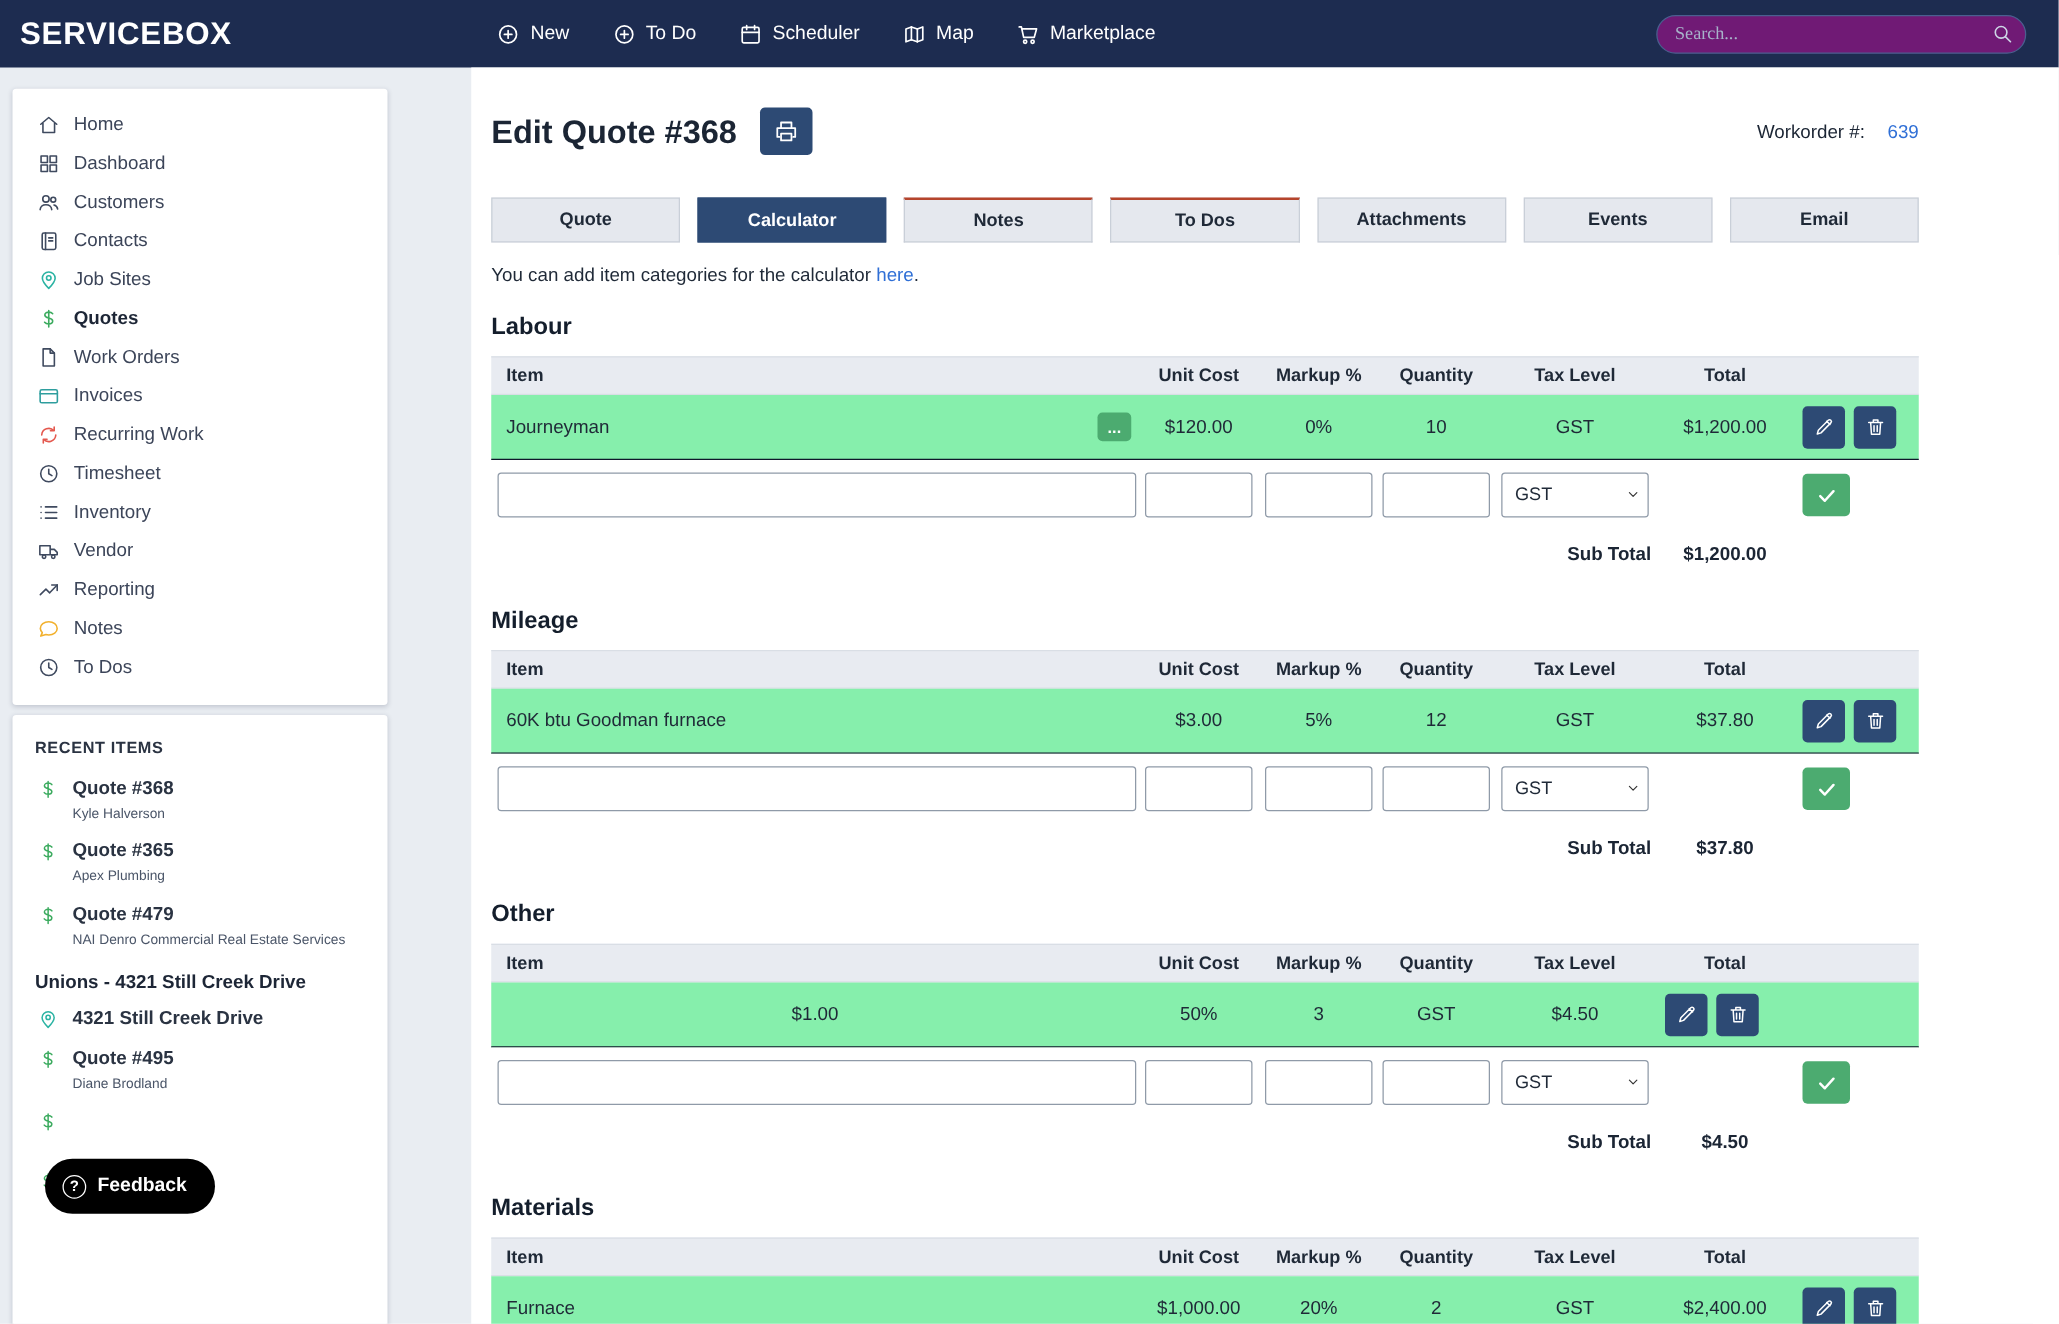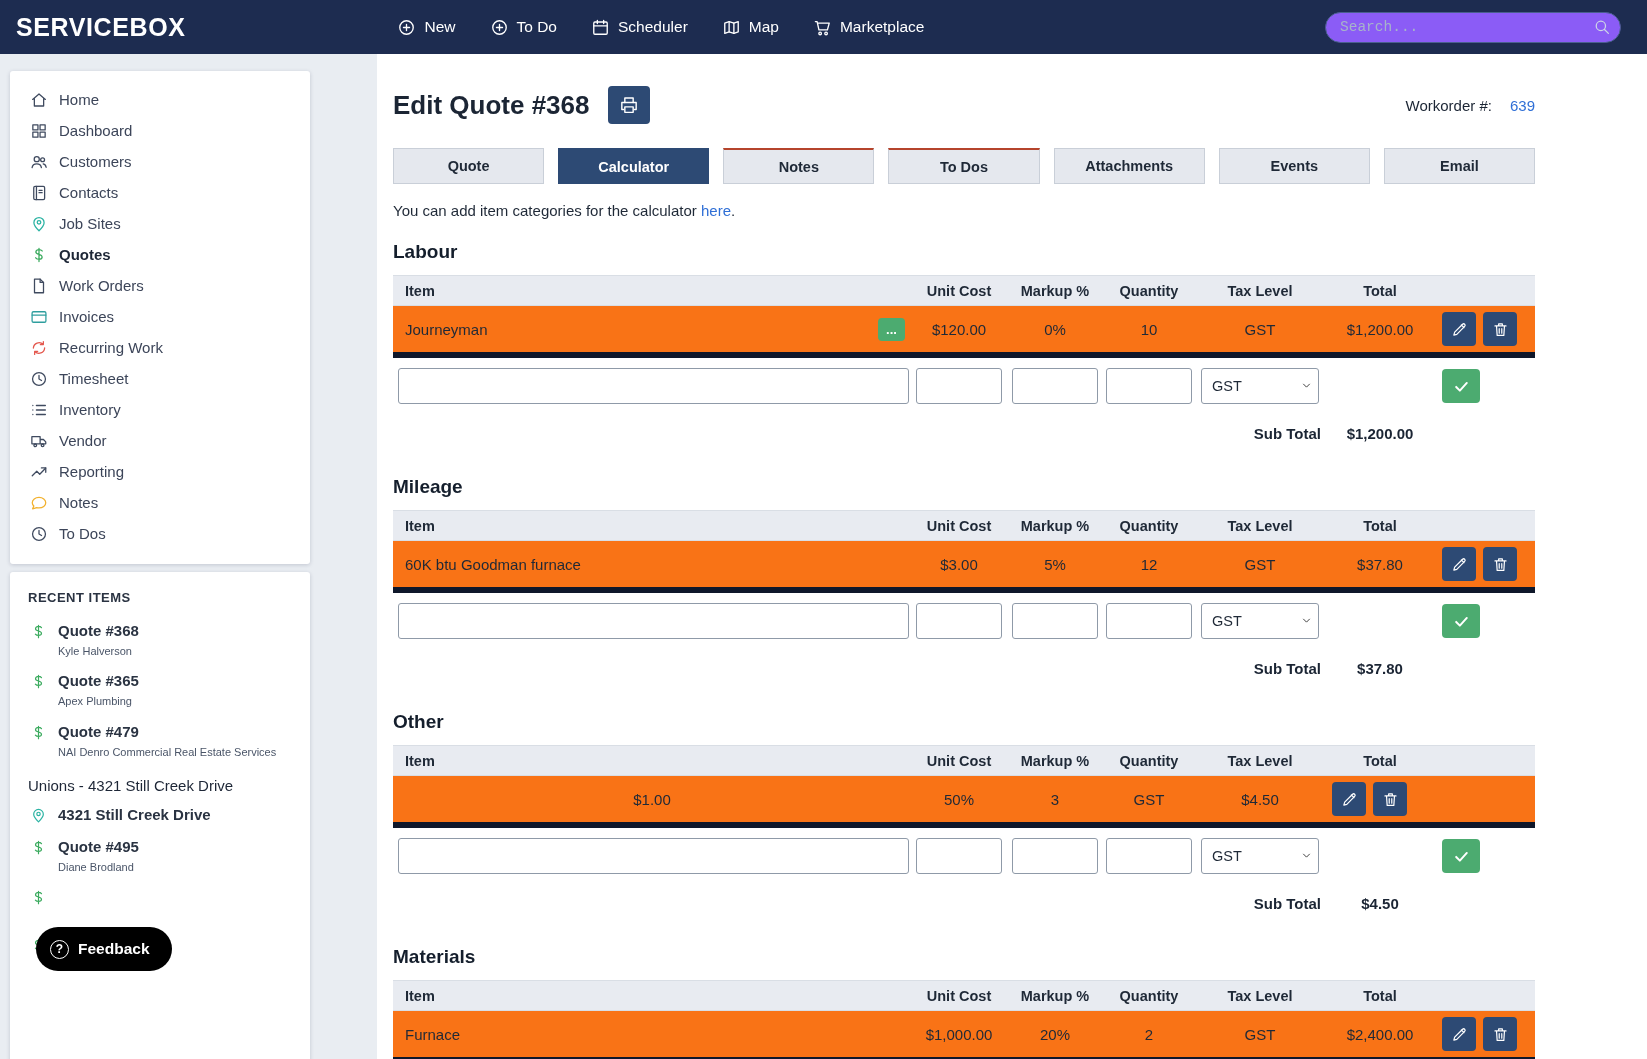--- a/index.html
+++ b/index.html
@@ -6,69 +6,69 @@
   html,body{width:1647px;height:1059px;overflow:hidden}
   body{font-family:"Liberation Sans",sans-serif;background:#e9edf2;color:#1f2937;position:relative}
 
   
   .navbar{height:54px;background:var(--navy,#1d2c50);display:flex;align-items:center;padding:0 16px}
   .logo{color:#fff;font-weight:bold;font-size:25px;letter-spacing:.6px;cursor:pointer;white-space:nowrap}
   .nav-items{display:flex;align-items:center;gap:34px;margin-left:212px}
   .nav-item{display:flex;align-items:center;gap:8px;color:#fff;font-size:15.5px;cursor:pointer;white-space:nowrap}
   .nav-item .icw{width:19px;height:19px}
   .search-wrap{margin-left:auto;margin-right:10px;position:relative;width:296px}
-  .search-wrap input{width:100%;height:31px;border-radius:16px;border:1px solid #4a5f8f;background:#8b5cf6;color:#e8edf6;font-size:14.5px;padding:0 36px 0 14px;font-family:Liberation Mono, monospace;outline:none}
+  .search-wrap input{width:100%;height:31px;border-radius:16px;border:1px solid #4a5f8f;background:#701a75;color:#e8edf6;font-size:14.5px;padding:0 36px 0 14px;font-family:Liberation Serif, serif;outline:none}
   .search-wrap input::placeholder{color:#a7b3ca}
   .search-ic{position:absolute;right:10px;top:6px;width:18px;height:18px;color:#cdd6e6;cursor:pointer}
 
   
   .layout{display:flex;align-items:flex-start}
   .sidebar{width:300px;margin:17px 0 0 10px;flex:none}
   .card{background:#fff;border-radius:3px;box-shadow:0 1px 4px rgba(20,30,60,.18)}
   .menu-card{padding:13px 0 15px}
   .side-item{display:flex;align-items:center;gap:11px;padding:6.5px 20px;font-size:15px;color:#3c4559;cursor:pointer}
   .side-item .icw{width:18px;height:18px;flex:none}
   .side-item.active .side-label{font-weight:bold;color:#1d2636}
   .icw{display:inline-flex}
   .icw svg{width:100%;height:100%}
 
   .recent-card{margin-top:8px;padding:14px 0 30px;min-height:510px}
   .recent-title{font-size:13px;font-weight:bold;letter-spacing:.5px;color:#2a3342;padding:4px 18px 10px}
   .recent-item{display:flex;gap:11px;padding:7px 18px 7px 20px;align-items:flex-start;cursor:pointer}
   .recent-item .icw{width:17px;height:17px;margin-top:1px;flex:none}
   .recent-item .title{font-weight:bold;font-size:15px;color:#2a3342}
   .recent-item .sub{font-size:11px;color:#4a5568;margin-top:5px;line-height:1.3}
-  .recent-group{font-weight:normal;font-size:15px;color:#1d2636;padding:11px 18px 5px;cursor:pointer}
+  .recent-group{font-weight:bold;font-size:15px;color:#1d2636;padding:11px 18px 5px;cursor:pointer}
   .recent-item.ghost{height:48px}
 
   
   .main{flex:1;margin-left:67px;background:#fff;min-height:1005px;padding:32px 112px 40px 16px}
   .title-row{display:flex;align-items:center}
   .title-row h1{font-size:26px;font-weight:bold;color:#1b2534}
   .print-btn{margin-left:18px;width:42px;height:38px;background:var(--primary,#2d4a74);border:none;border-radius:4px;color:#fff;display:inline-flex;align-items:center;justify-content:center;cursor:pointer}
   .print-btn svg{width:20px;height:20px}
   .workorder{margin-left:auto;display:flex;align-items:flex-end;gap:18px;font-size:15px;color:#1b2534}
   .workorder a{color:var(--link,#2f6fd6);text-decoration:none;cursor:pointer}
 
-  .tabs{display:flex;gap:14px;margin-top:24px}
+  .tabs{display:flex;gap:14px;margin-top:34px}
   .tab{flex:1;height:36px;display:flex;align-items:center;justify-content:center;font-size:14.5px;font-weight:bold;background:#e5e8ee;border:1px solid #c9cfd8;color:#1f2937;cursor:pointer}
   .tab.accent{border-top:2px solid var(--accent,#b5442c)}
   .tab.active{background:var(--primary,#2d4a74);color:#fff;border-color:var(--primary,#2d4a74)}
 
   .hint{margin:18px 0 6px;font-size:15px;color:#1f2937}
   .hint a{color:var(--link,#2f6fd6);text-decoration:none;cursor:pointer}
 
   
   .sec-title{font-size:19px;font-weight:bold;color:#141e2c;margin:22px 0 12px}
   .t-row{display:grid;grid-template-columns:minmax(0,1fr) 96px 96px 92px 130px 110px 100px;align-items:center}
   .t-head{background:#e8ebf1;height:31px;font-weight:bold;font-size:14.5px;border-top:1px solid #d9dee5;border-bottom:1px solid #d9dee5}
   .c-head{text-align:center}
   .c-item{padding-left:12px;display:flex;align-items:center;justify-content:space-between;padding-right:6px;min-width:0}
   .t-head .c-item{font-weight:bold}
-  .t-data{background:#f97316;min-height:52px;font-size:15px;border-bottom:6px solid #0f172a}
+  .t-data{background:#86efac;min-height:52px;font-size:15px;border-bottom:1px solid #0f172a}
   .c-num{text-align:center;font-size:15px}
   .c-actions{display:flex;gap:7px;justify-content:flex-start;padding-left:7px}
   .icon-btn{width:34px;height:34px;border:none;border-radius:4px;background:var(--primary,#2d4a74);color:#fff;display:inline-flex;align-items:center;justify-content:center;cursor:pointer;flex:none}
   .icon-btn svg{width:17px;height:17px}
   .btn-green{background:var(--green,#4cab70)}
   .dots-btn{width:27px;height:23px;background:var(--green,#4cab70);color:#fff;border:none;border-radius:4px;font-weight:bold;font-size:13px;line-height:1;display:inline-flex;align-items:center;justify-content:center;cursor:pointer;flex:none}
   .t-input{background:#fff;padding:10px 0 8px}
   .t-input input{height:36px;border:1px solid #8f9aa8;border-radius:3px;font-size:15px;padding:0 8px;font-family:inherit;background:#fff}
   .c-item-inp{padding:0 2px 0 5px}
   .inp-item{width:100%}

